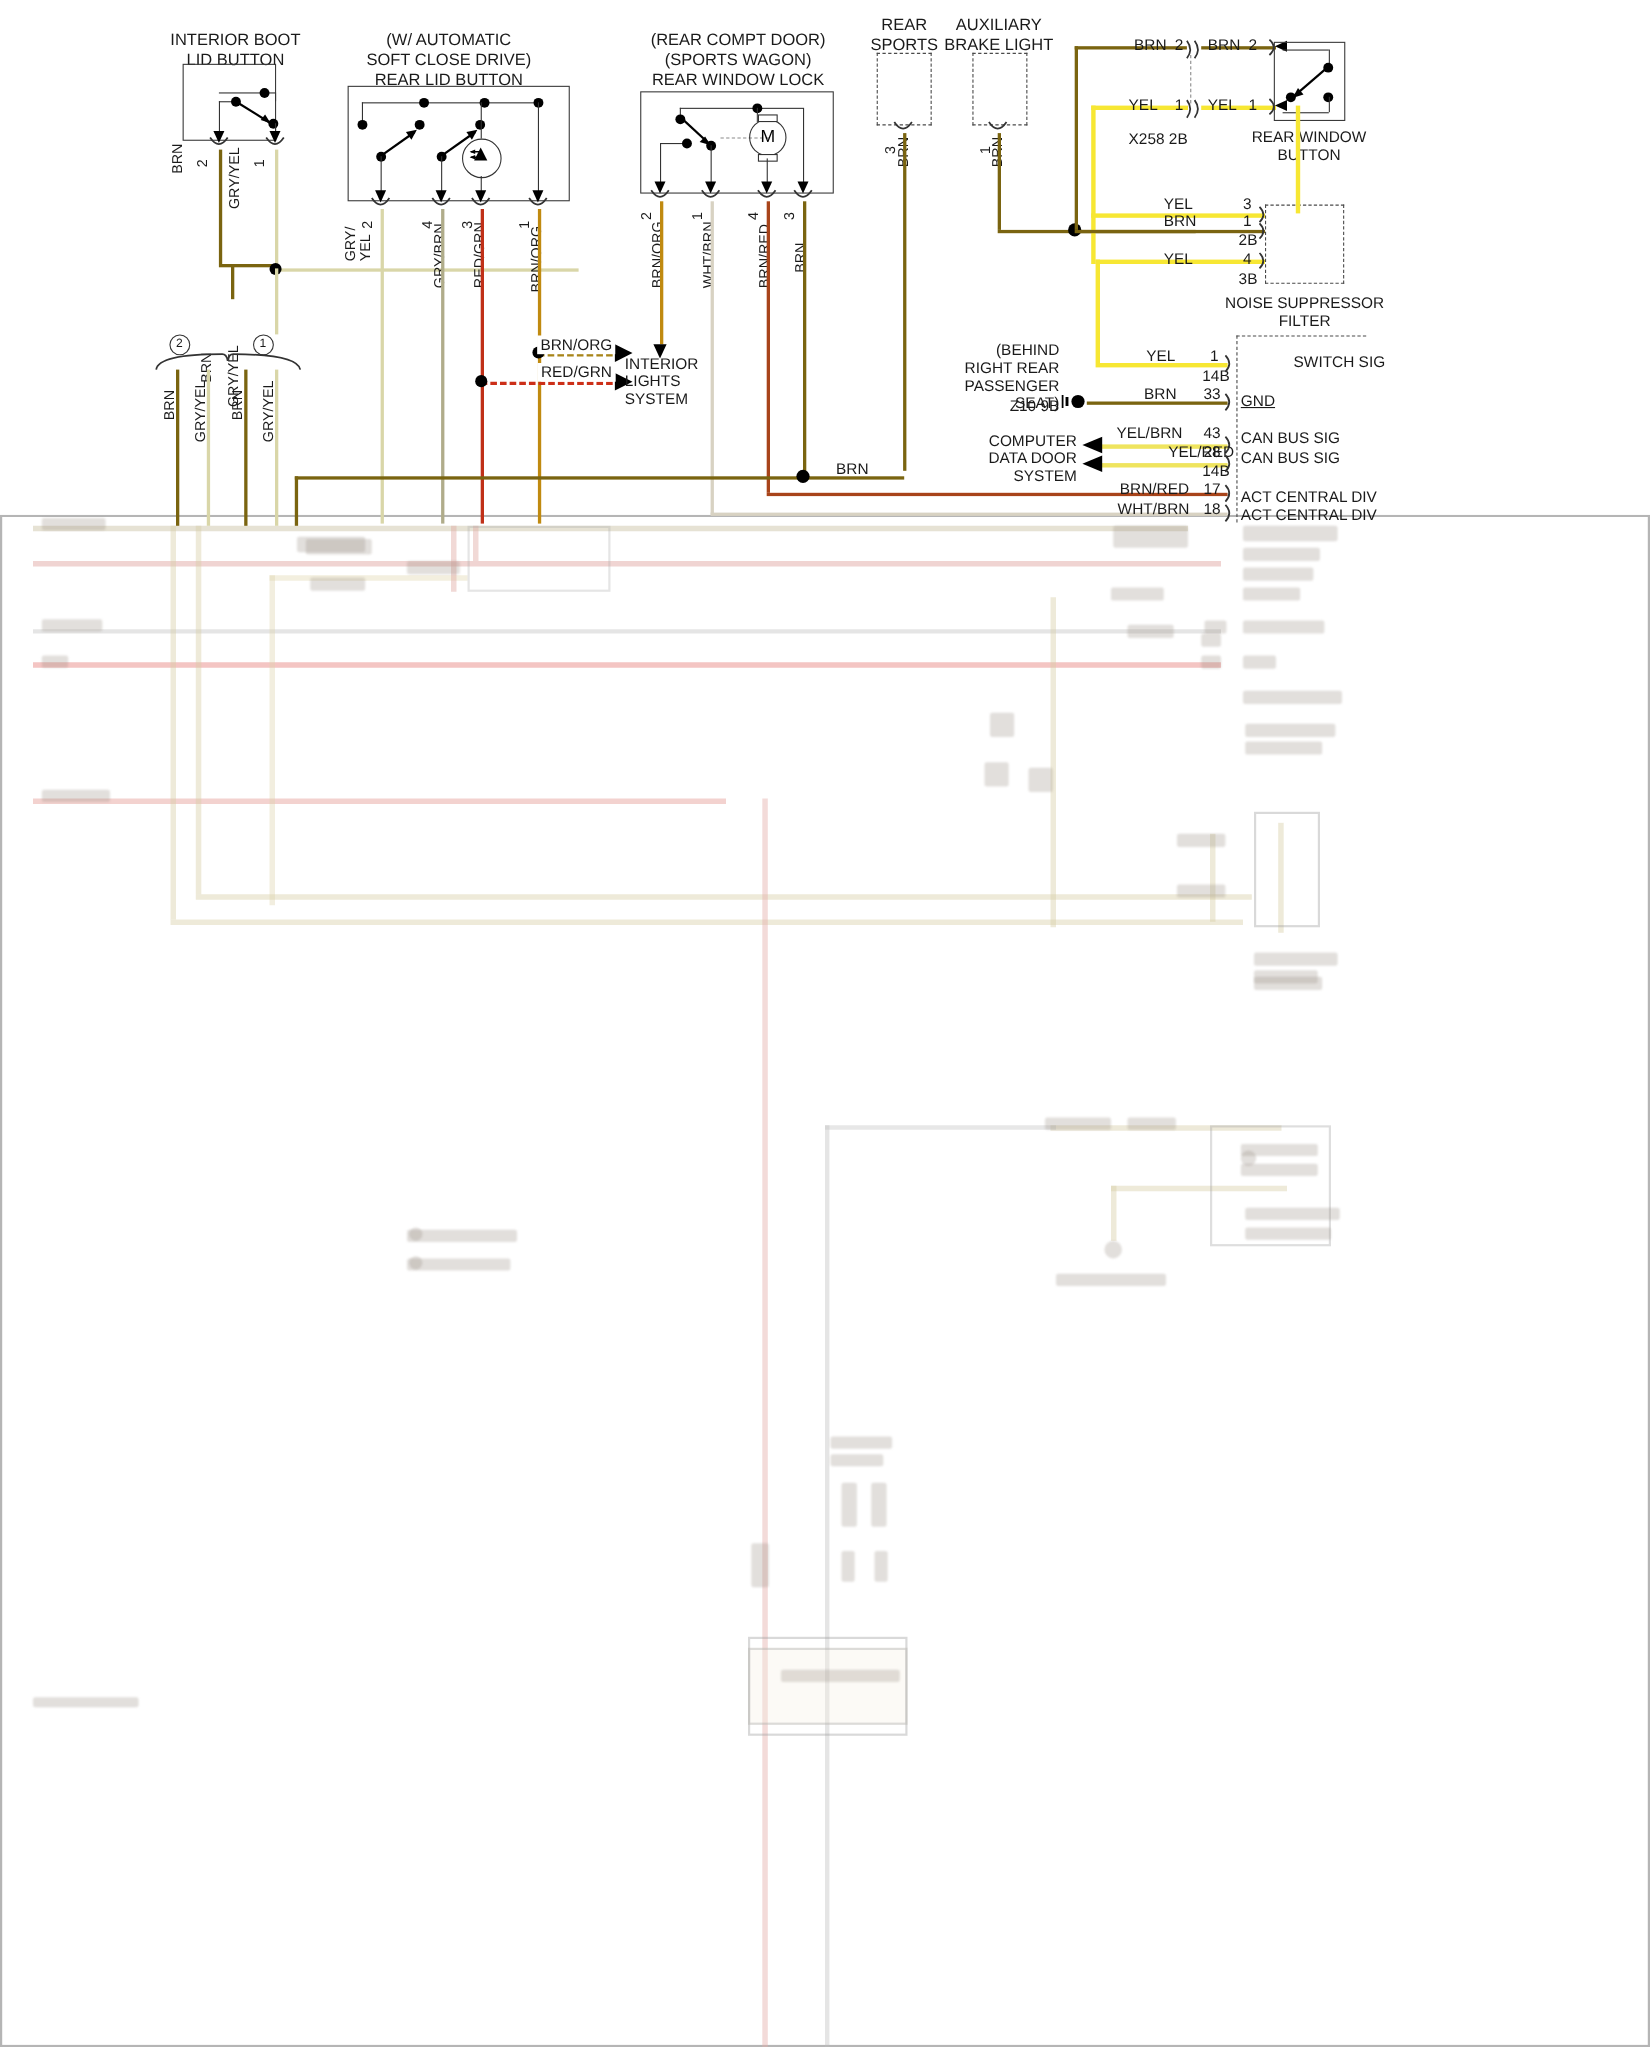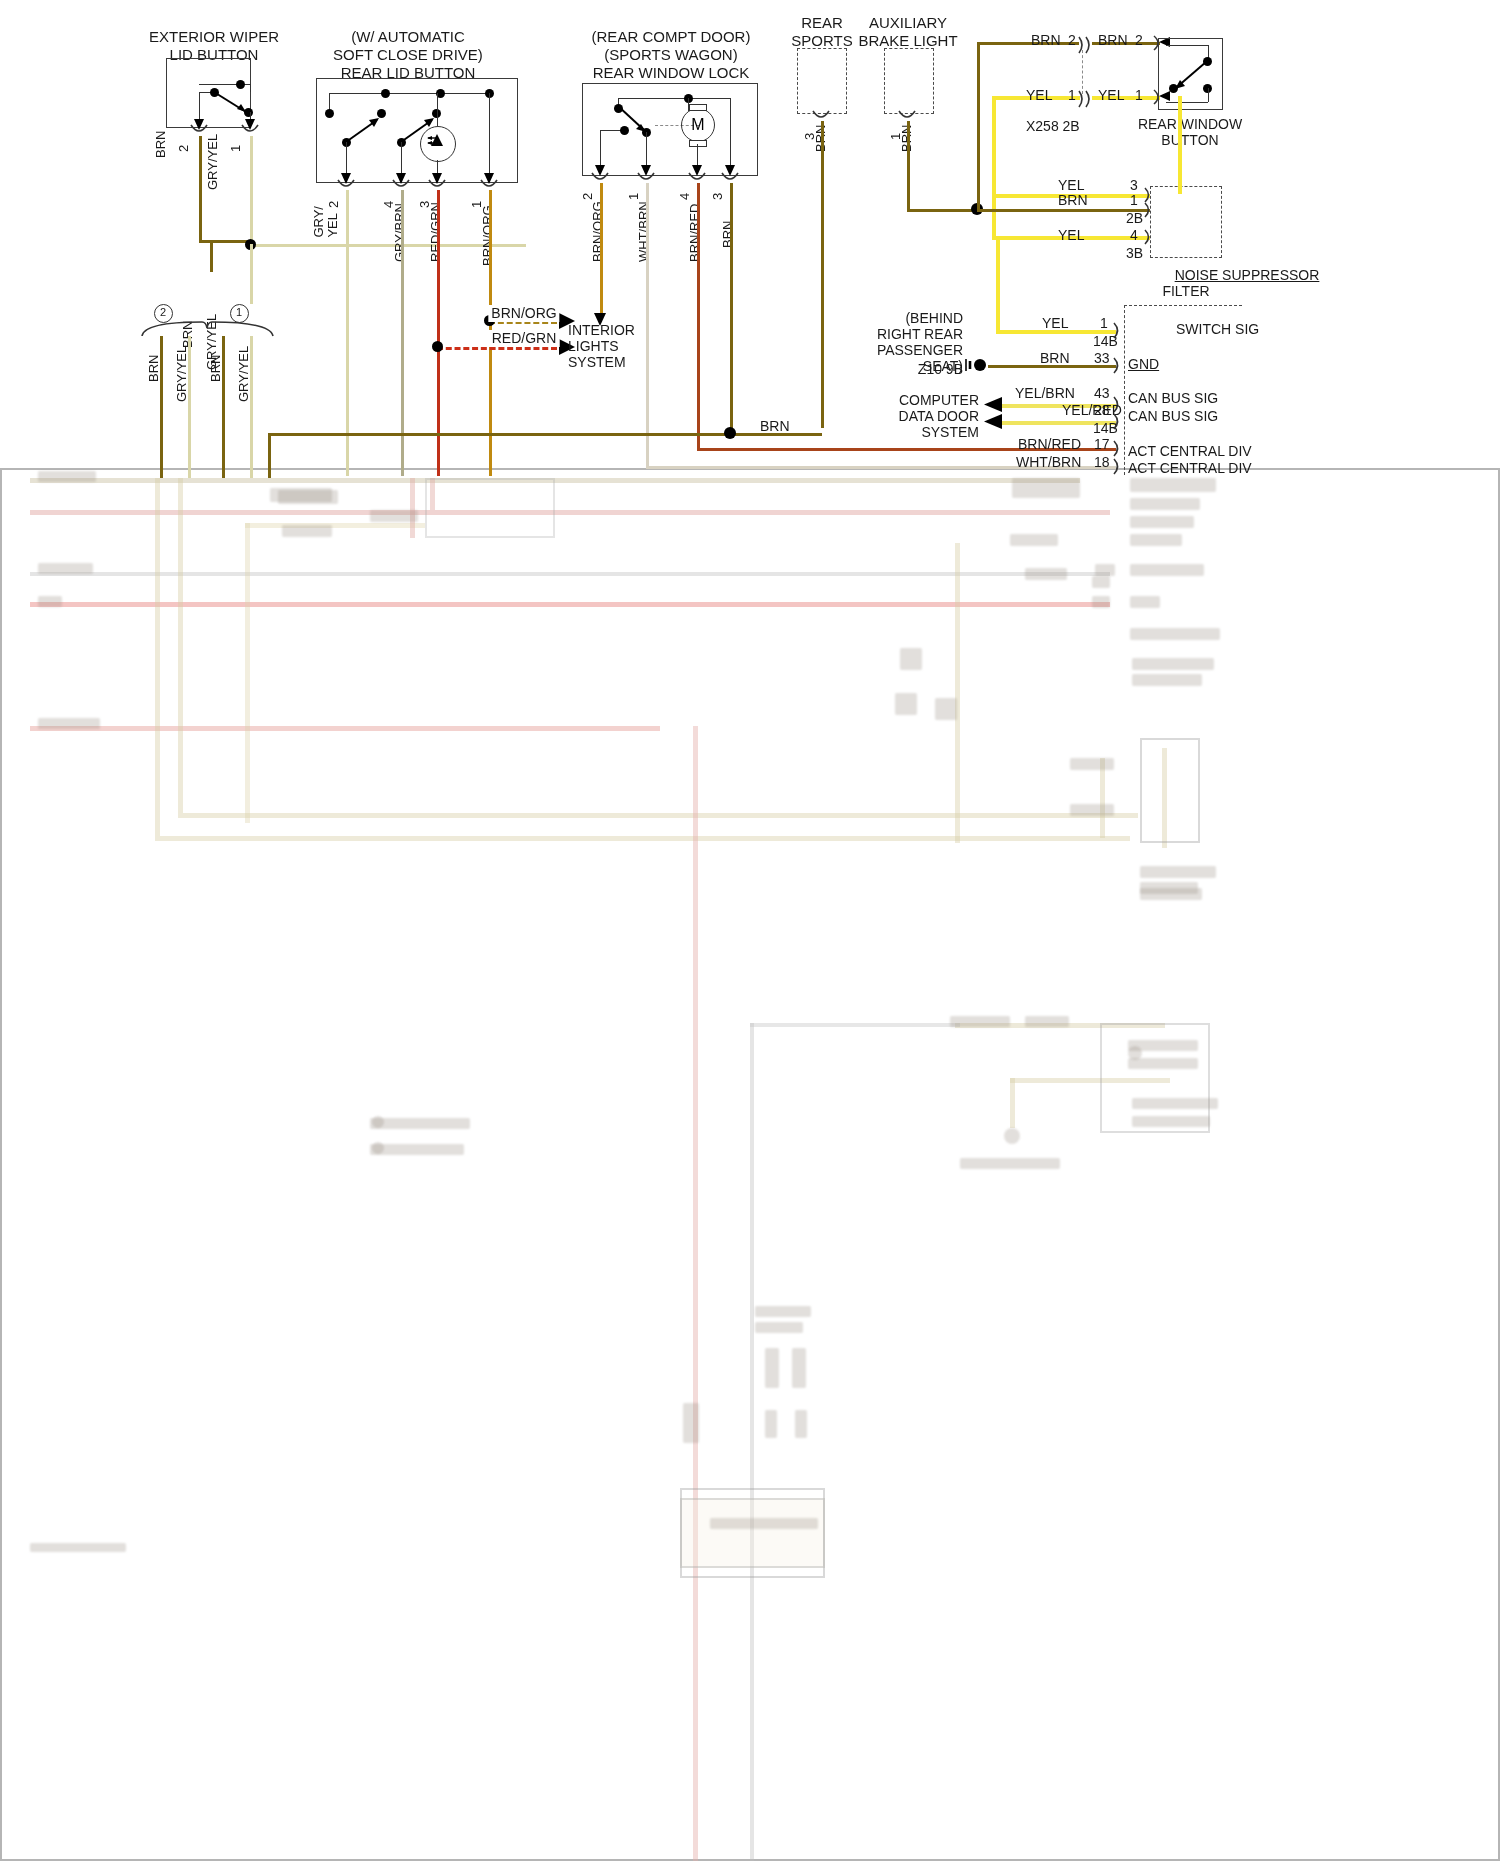--- a/index.html
+++ b/index.html
@@ -130,21 +130,21 @@
     <div class="fblur" style="left:900px;top:180px;width:22px;height:22px;"></div>
     <div class="fblur" style="left:895px;top:225px;width:22px;height:22px;"></div>
     <div class="fblur" style="left:935px;top:230px;width:22px;height:22px;"></div>
     <div class="fblur" style="left:765px;top:880px;width:14px;height:40px;"></div>
     <div class="fblur" style="left:792px;top:880px;width:14px;height:40px;"></div>
     <div class="fblur" style="left:765px;top:942px;width:12px;height:28px;"></div>
     <div class="fblur" style="left:795px;top:942px;width:12px;height:28px;"></div>
     <div class="fblur" style="left:683px;top:935px;width:16px;height:40px;"></div>
   </div>
 
-  <div class="lbl ctr" style="left:214px;top:28px;font-size:15px;font-weight:400;">EXTERIOR WIPER</div>
+  <div class="lbl ctr" style="left:214px;top:28px;font-size:15px;font-weight:400;">INTERIOR BOOT</div>
   <div class="lbl ctr" style="left:214px;top:46px;font-size:15px;">LID BUTTON</div>
   <div class="box" style="left:166px;top:58px;width:85px;height:70px;"></div>
 
   <div class="hline w-blk thinh" style="left:199px;top:84px;width:51px;border-top-width:1.5px;"></div>
   <div class="vline w-blk thin" style="left:250px;top:84px;height:8px;"></div>
   <div class="sw-dot" style="left:236px;top:80px;"></div>
   <div class="vline w-blk thin" style="left:199px;top:92px;height:36px;"></div>
   <div class="hline w-blk thinh" style="left:199px;top:92px;width:15px;"></div>
   <div class="sw-dot" style="left:210px;top:88px;"></div>
 
@@ -428,21 +428,21 @@
     </svg>
 
   <div class="vline w-yel thick2" style="left:996px;top:236px;height:94px;border-left-width:4px;"></div>
   <div class="hline w-yel thickh2" style="left:996px;top:236px;width:154px;border-top-width:4px;"></div>
   <div class="lbl" style="left:1058px;top:227px;font-size:14px;">YEL</div>
   <div class="lbl" style="left:1130px;top:227px;font-size:14px;">4</div>
   <div class="lbl" style="left:1126px;top:245px;font-size:14px;">3B</div>
   <svg style="position:absolute;left:1143px;top:229px;width:14px;height:16px;">
       <path d="M2,1 Q9,8 2,15" fill="none" stroke="#333" stroke-width="1.6"></path>
     </svg>
-  <div class="lbl ctr" style="left:1247px;top:267px;font-size:14px;text-decoration:underline;">NOISE SUPPRESSOR</div>
+  <div class="lbl ctr" style="left:1186px;top:267px;font-size:14px;">NOISE SUPPRESSOR</div>
   <div class="lbl ctr" style="left:1186px;top:283px;font-size:14px;">FILTER</div>
 
   <div class="dbox" style="left:1124px;top:305px;width:118px;height:170px;border-left:1.6px dashed #4a4a4a;border-right:none;border-top:1.6px dashed #4a4a4a;border-bottom:none;"></div>
   <div class="lbl rgt" style="left:963px;top:310px;font-size:14px;">(BEHIND</div>
   <div class="lbl rgt" style="left:963px;top:326px;font-size:14px;">RIGHT REAR</div>
   <div class="lbl rgt" style="left:963px;top:342px;font-size:14px;">PASSENGER</div>
   <div class="lbl rgt" style="left:963px;top:358px;font-size:14px;">SEAT)</div>
 
   <div class="lbl rgt" style="left:963px;top:361px;font-size:14px;">Z10 9B</div>
 

